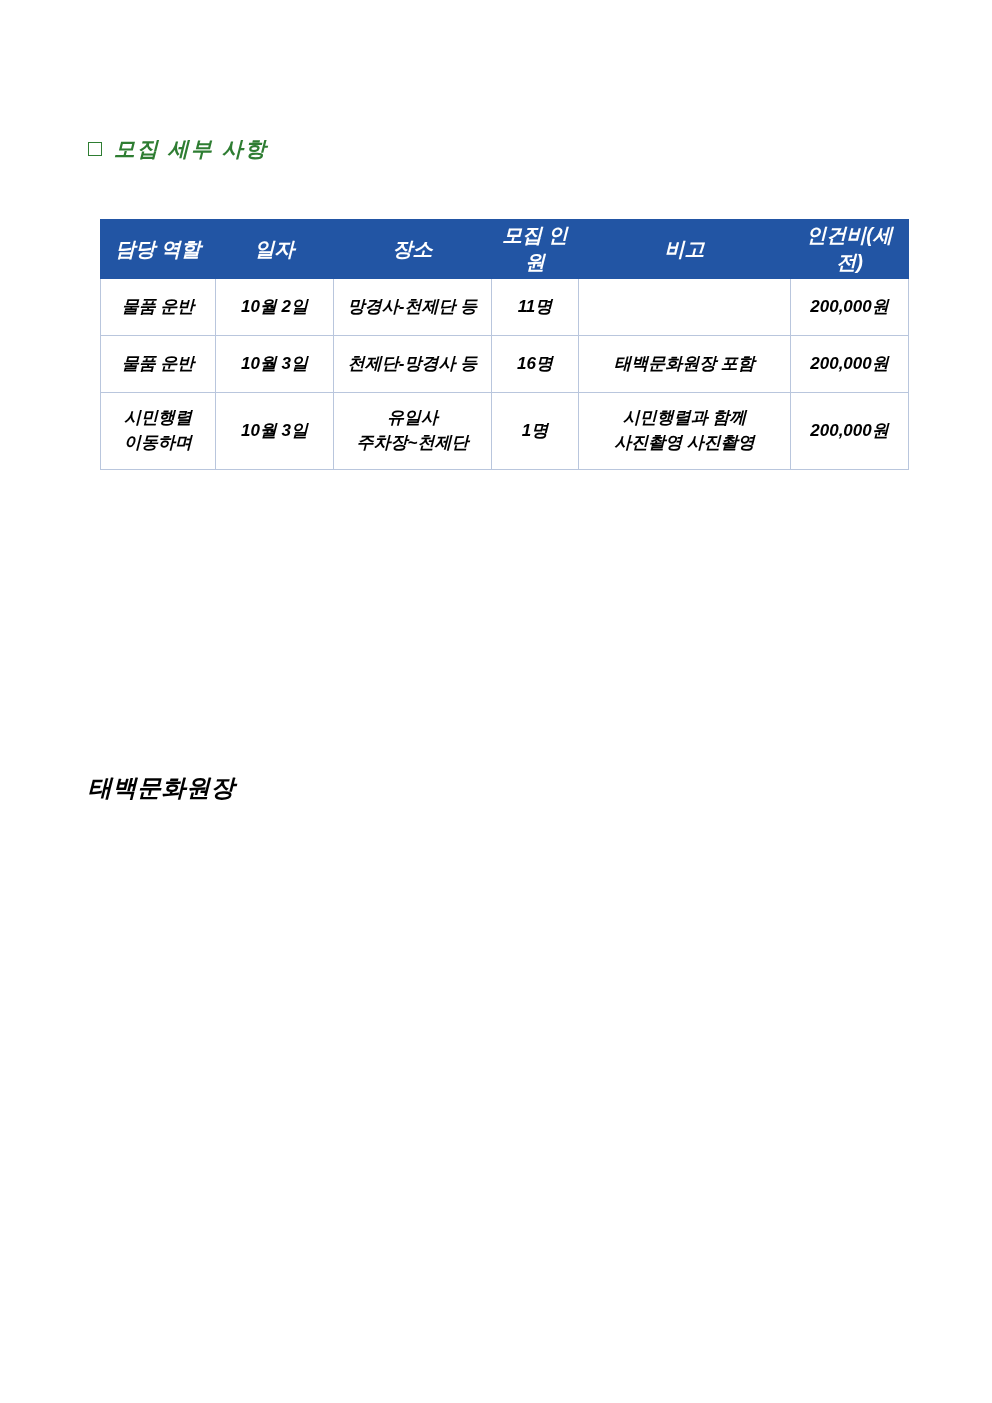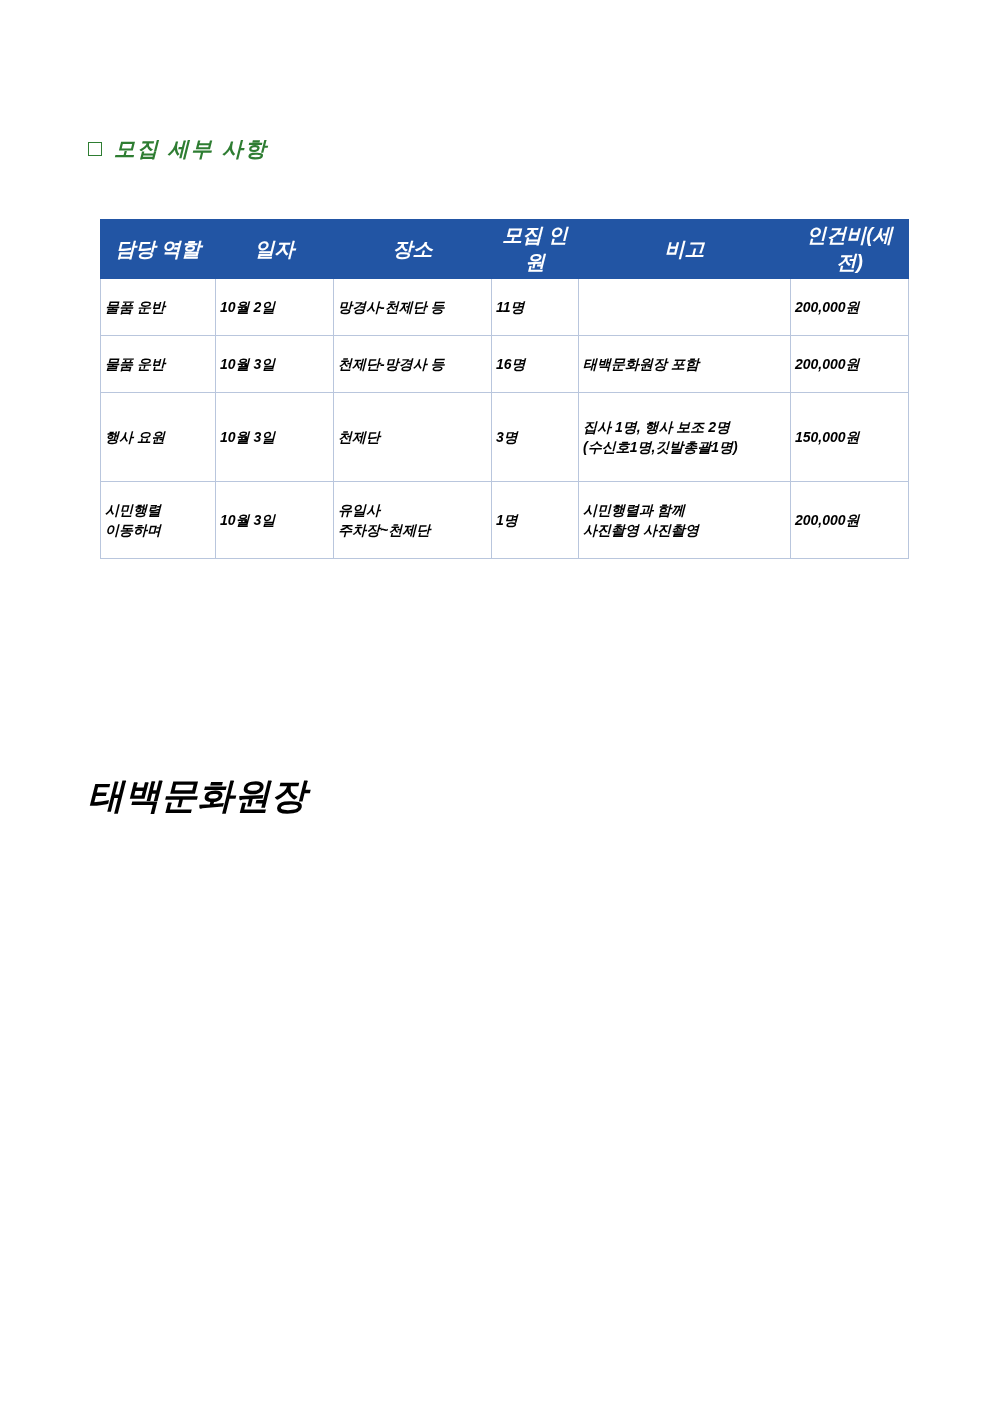--- a/index.html
+++ b/index.html
@@ -55,39 +55,39 @@
     font-size: 20px;
     font-weight: bold;
     border: 1px solid #2255a4;
     height: 44px;
     text-align: center;
     vertical-align: middle;
     padding: 2px 3px;
   }
   table.detail-table td {
     border: 1px solid #b9c6dd;
-    font-size: 14px;
+    font-size: 17px;
     font-weight: bold;
-    text-align: left;
+    text-align: center;
     vertical-align: middle;
     padding: 6px 4px;
     line-height: 1.45;
     color: #000;
   }
   table.detail-table tr.r1 td { height: 44px; }
   table.detail-table tr.r2 td { height: 44px; }
   table.detail-table tr.r3 td { height: 76px; }
   table.detail-table tr.r4 td { height: 64px; }
   table.detail-table tr.r5 td { height: 64px; }
   .cell-line { display: block; }
   .signature {
     position: absolute;
     left: 88px;
     top: 772px;
-    font-size: 36px;
+    font-size: 24px;
     font-weight: bold;
     letter-spacing: 0.5px;
     color: #000;
   }
   col.c0 { width: 115px; }
   col.c1 { width: 118px; }
   col.c2 { width: 158px; }
   col.c3 { width: 87px; }
   col.c4 { width: 212px; }
   col.c5 { width: 118px; }
@@ -139,33 +139,20 @@
         <td>10월 3일</td>
         <td>
           <span class="cell-line">천제단-망경사 등</span>
         </td>
         <td>16명</td>
         <td>
           <span class="cell-line">태백문화원장 포함</span>
         </td>
         <td>200,000원</td>
       </tr>
-      <tr class="r3">
-        <td>행사 요원</td>
-        <td>10월 3일</td>
-        <td>
-          <span class="cell-line">천제단</span>
-        </td>
-        <td>3명</td>
-        <td>
-          <span class="cell-line">집사 1명, 행사 보조 2명</span>
-          <span class="cell-line">(수신호1명,깃발총괄1명)</span>
-        </td>
-        <td>150,000원</td>
-      </tr>
       <tr class="r5">
         <td>
           <span class="cell-line">시민행렬</span>
           <span class="cell-line">이동하며</span>
         </td>
         <td>10월 3일</td>
         <td>
           <span class="cell-line">유일사</span>
           <span class="cell-line">주차장~천제단</span>
         </td>

